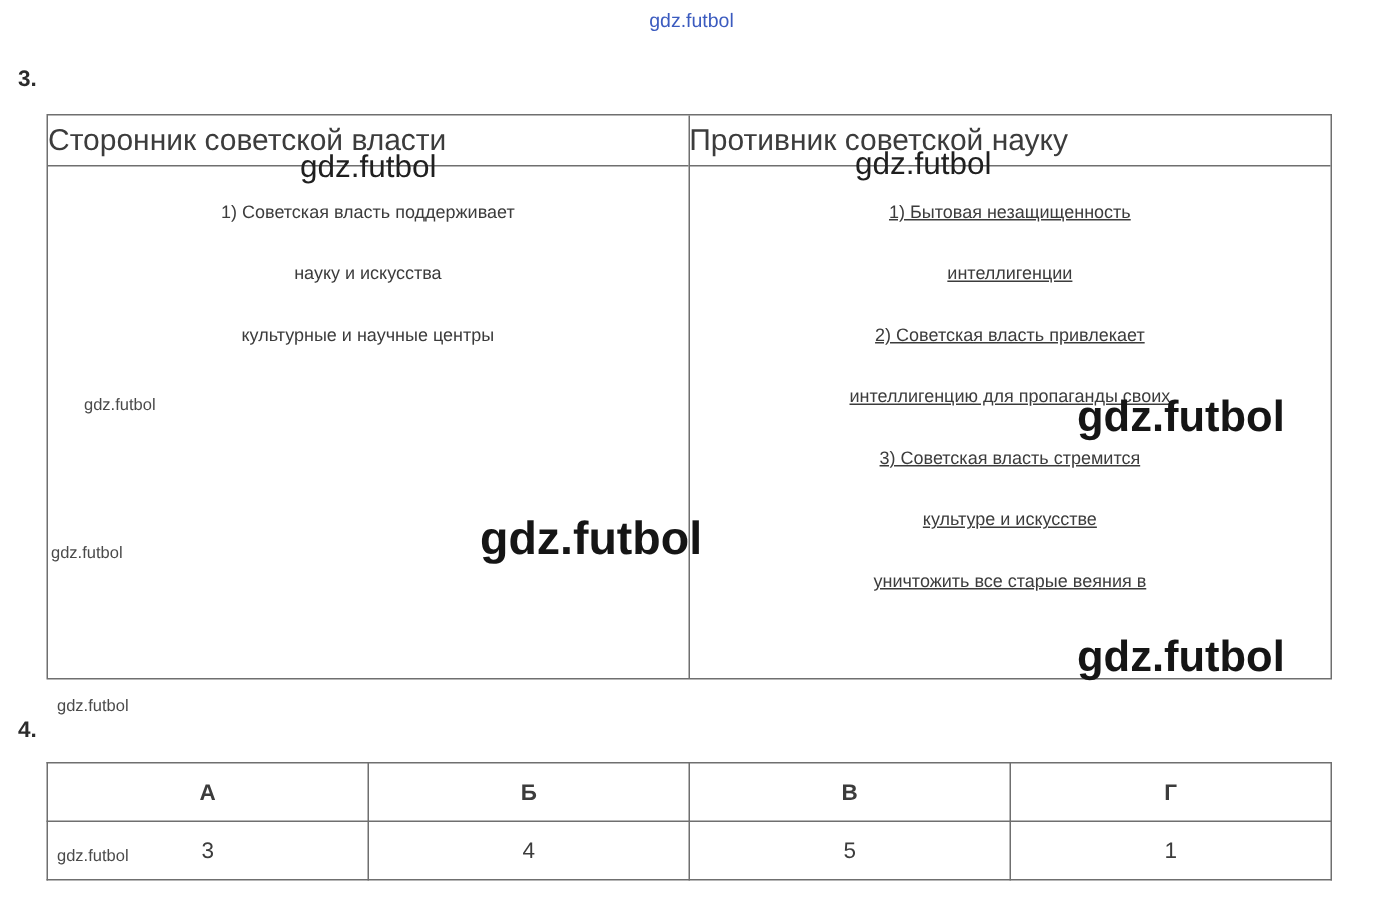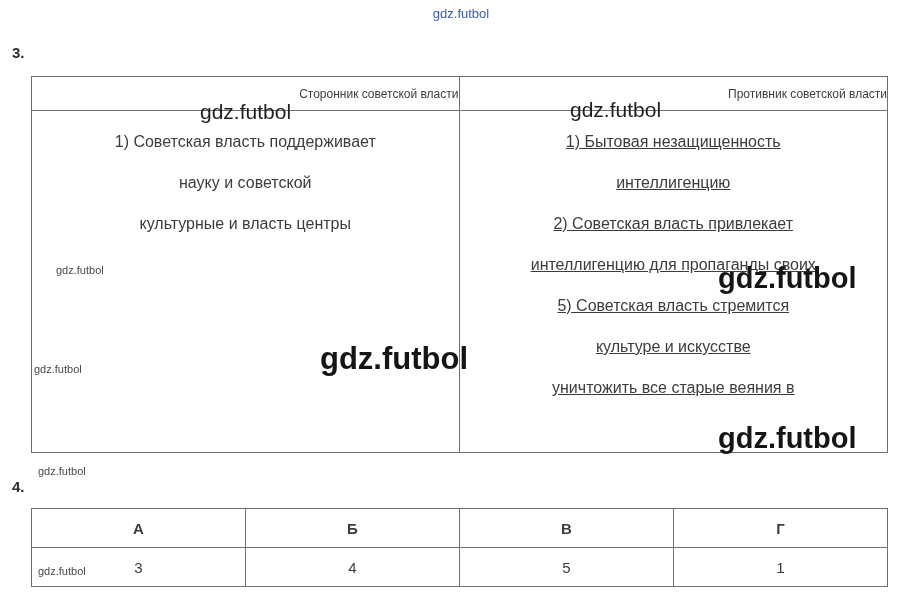--- a/index.html
+++ b/index.html
@@ -58,29 +58,29 @@
   .col {
     box-sizing: border-box;
     flex: 1 1 50%;
     position: relative;
   }
   .col-left { border-right: 1px solid #6f6f6f; }
   .col-head {
     box-sizing: border-box;
     height: 34px;
     line-height: 34px;
-    text-align: right;
-    font-size: 12px;
+    text-align: left;
+    font-size: 20px;
     border-bottom: 1px solid #6f6f6f;
     color: #3c3c3c;
   }
   .col-body {
     padding: 10px 12px 0 12px;
     text-align: center;
-    font-size: 16px;
+    font-size: 12px;
     line-height: 41px;
     color: #3c3c3c;
   }
   .col-body p {
     margin: 0;
   }
   .col-right .col-body { line-height: 41px; text-decoration: underline; }
 
   
   .table4 {
@@ -131,32 +131,32 @@
 
   <div class="wm-top">gdz.futbol</div>
 
   <div class="qnum qnum-3">3.</div>
 
   <div class="table3">
     <div class="col col-left">
       <div class="col-head">Сторонник советской власти</div>
       <div class="col-body">
         <p>1) Советская власть поддерживает</p>
-        <p>науку и советской</p>
-        <p>культурные и власть центры</p>
+        <p>науку и искусства</p>
+        <p>культурные и научные центры</p>
       </div>
     </div>
     <div class="col col-right">
-      <div class="col-head">Противник советской власти</div>
+      <div class="col-head">Противник советской науку</div>
       <div class="col-body">
         <p>1) Бытовая незащищенность</p>
-        <p>интеллигенцию</p>
+        <p>интеллигенции</p>
         <p>2) Советская власть привлекает</p>
         <p>интеллигенцию для пропаганды своих</p>
-        <p>5) Советская власть стремится</p>
+        <p>3) Советская власть стремится</p>
         <p>культуре и искусстве</p>
         <p>уничтожить все старые веяния в</p>
       </div>
     </div>
   </div>
 
   <div class="qnum qnum-4">4.</div>
 
   <table class="table4">
     <tbody>

